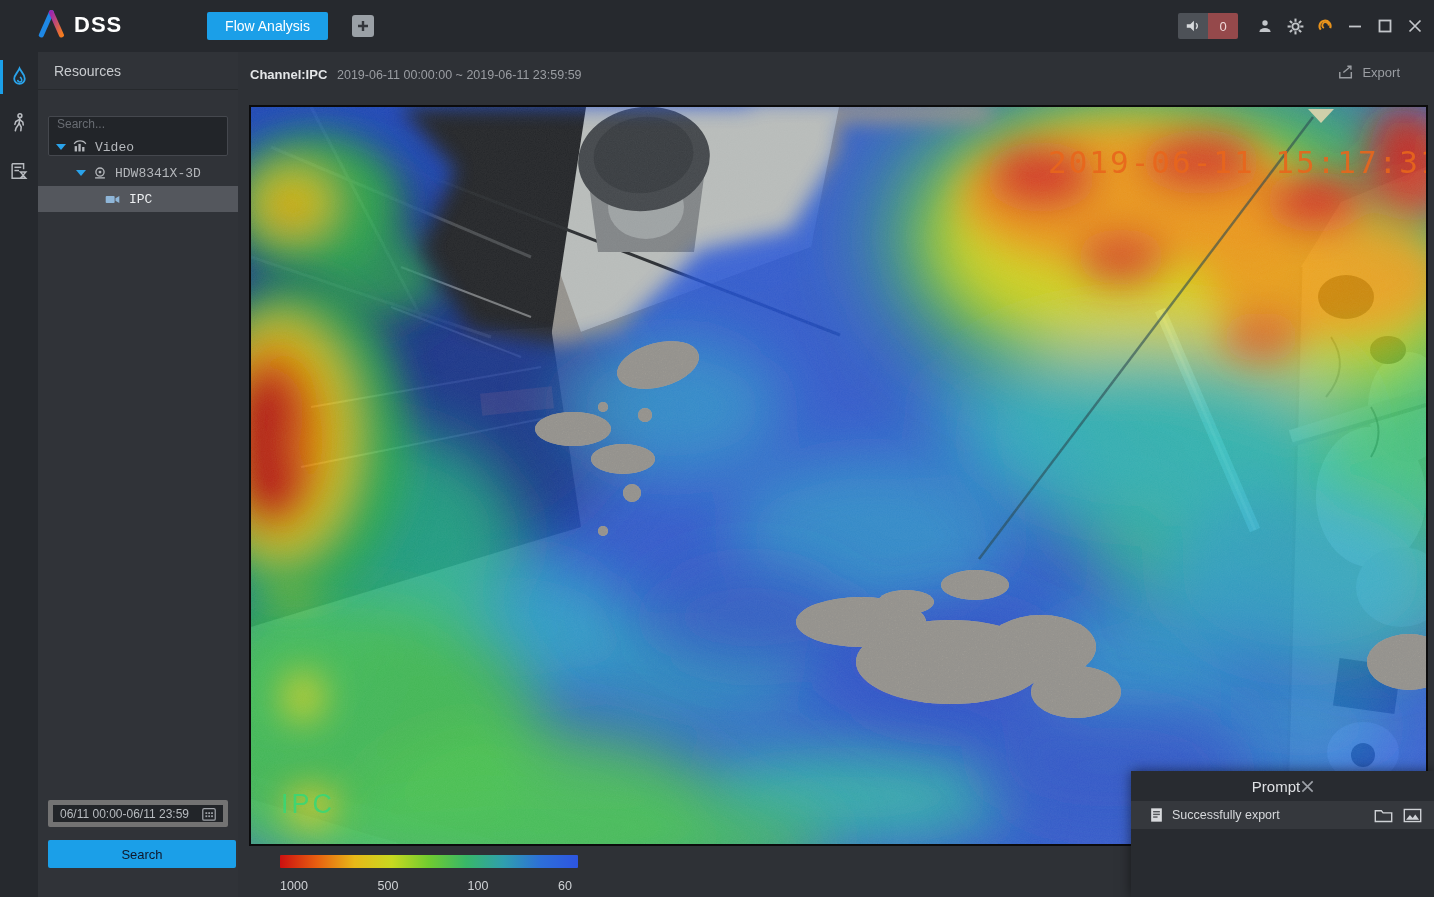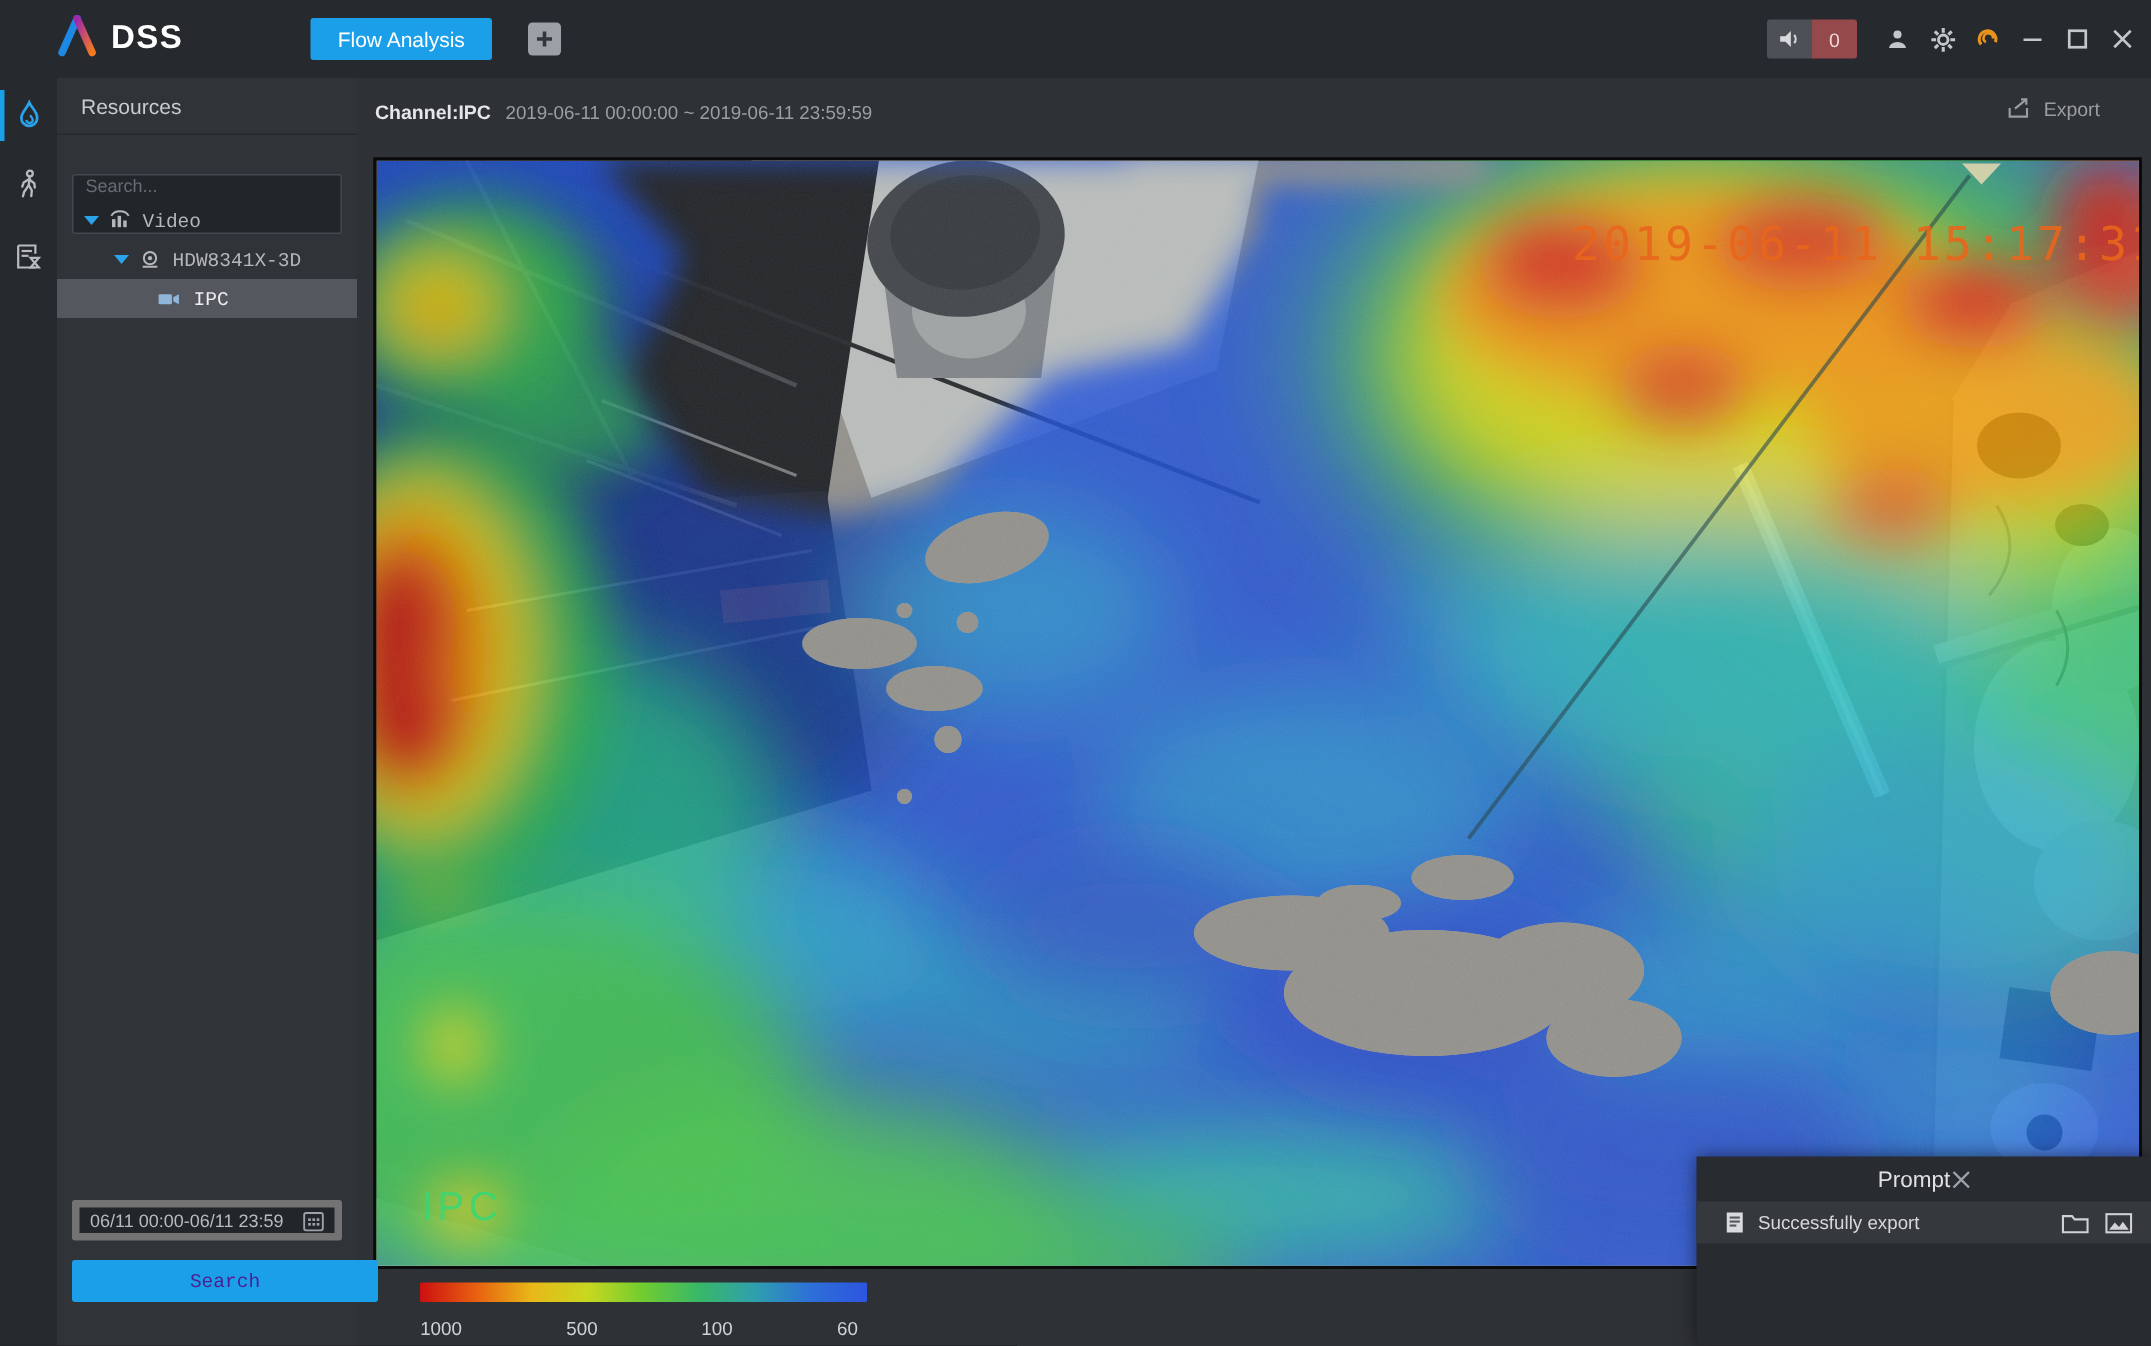--- a/index.html
+++ b/index.html
@@ -36,23 +36,23 @@
     font-family:"Liberation Sans", sans-serif; }
   .search-box input::placeholder { color:#686c72; }
   .tree { position:absolute; left:0; top:82px; width:200px;font-family:Liberation Mono, monospace; }
   .tree-row { height:26px; display:flex; align-items:center; cursor:pointer; color:#b4b7bb; font-size:13px; }
   .tree-row.sel { background:#54575d; color:#eceef0; }
   .tw { display:inline-flex; align-items:center; justify-content:center; }
   .caret { width:0; height:0; border-left:5px solid transparent; border-right:5px solid transparent; border-top:6px solid #2aa3ea; margin-right:6px; }
   .date-input { position:absolute; left:10px; bottom:70px; width:180px; height:27px; background:#222529;
     border:5px solid #737373; border-radius:2px; display:flex; align-items:center; }
   .date-input .val { flex:1; color:#b8bcc0; font-size:12px; padding-left:7px; letter-spacing:0; white-space:nowrap; }
-  .btn-search { position:absolute; left:10px; bottom:29px; width:204px; height:28px; background:#1b9fe8; color:#4c1d95;
+  .btn-search { position:absolute; left:10px; bottom:29px; width:188px; height:28px; background:#1b9fe8; color:#0f172a;
     font-size:13px; border:none; border-radius:2px; cursor:pointer; display:flex; align-items:center; justify-content:center;
-    font-family:Liberation Mono, monospace; }
+    font-family:Liberation Sans, sans-serif; }
 
   
   .main-header { position:absolute; left:238px; top:52px; width:1196px; height:44px; background:#2e3136; }
   .chan-label { position:absolute; left:12px; top:15px; color:#e4e6e8; font-size:13px; font-weight:bold;text-align:right; }
   .range-label { position:absolute; left:99px; top:16px; color:#9a9da2; font-size:12.5px; }
   .export-btn { position:absolute; right:34px; top:12px; display:flex; align-items:center; gap:7px; color:#9a9da2;
     font-size:13px; cursor:pointer; }
 
   .video-wrap { position:absolute; left:249px; top:105px; width:1179px; height:741px; background:#000;
     border:2px solid #0b0b0c; z-index:5; }

